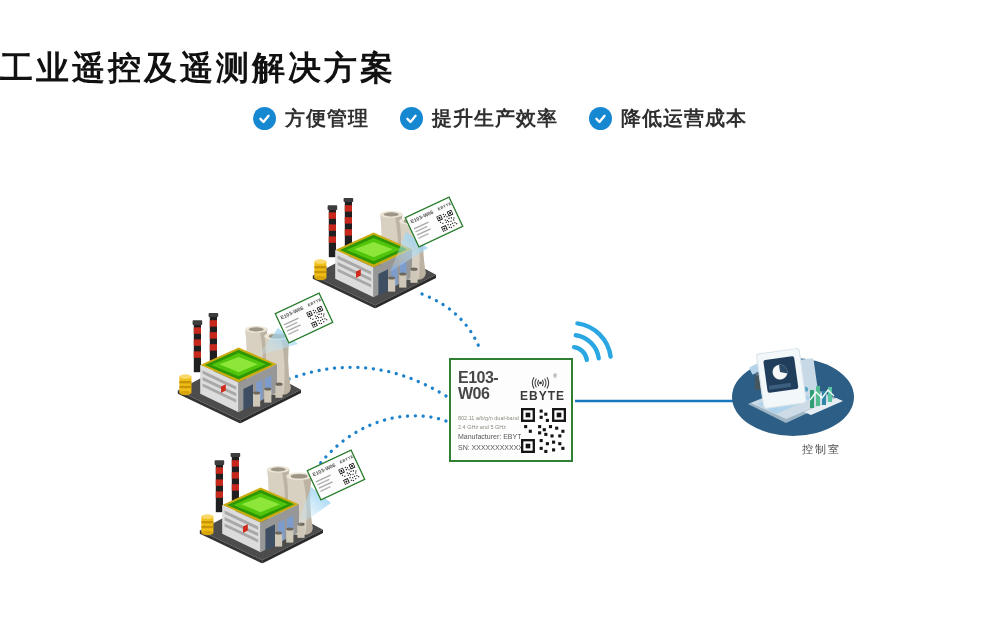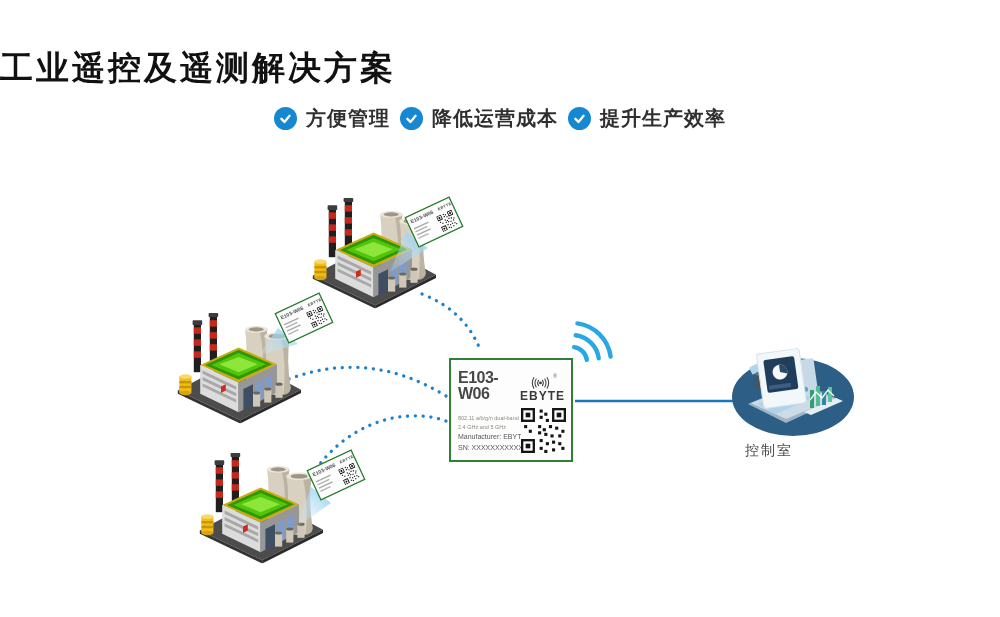--- a/index.html
+++ b/index.html
@@ -1,42 +1,42 @@
 <!DOCTYPE html>
 <html><head>
 <meta charset="utf-8">
 <style>
   html,body{margin:0;padding:0;background:#fff;}
   .stage{position:relative;width:1000px;height:617px;margin:0 auto;background:#ffffff;overflow:hidden;
          font-family:"Liberation Sans","DejaVu Sans",sans-serif;}
   .page-title{position:absolute;top:46px;left:0;width:1000px;text-align:left;
               font-size:33px;font-weight:700;color:#111;letter-spacing:3px;margin:0;}
   .benefits{position:absolute;top:105px;left:50%;transform:translateX(-50%);
-            display:flex;align-items:center;gap:10px;white-space:nowrap;}
+            display:flex;align-items:center;gap:31px;white-space:nowrap;}
   .benefit{display:flex;align-items:center;gap:9px;}
   .check{width:23px;height:23px;border-radius:50%;background:#1687d1;flex:0 0 auto;
          display:flex;align-items:center;justify-content:center;}
   .check svg{display:block;}
   .benefit-label{font-size:20px;font-weight:700;color:#2f2f2f;letter-spacing:1px;}
   .canvas{position:absolute;left:0;top:0;width:1000px;height:617px;}
   
   .module-box{position:absolute;left:449px;top:358px;width:124px;height:104px;box-sizing:border-box;
               background:#fdfdfd;border:2px solid #2f8032;}
   .module-head{display:flex;justify-content:space-between;align-items:flex-end;padding:10px 6px 0 7px;}
   .module-model{font-size:16px;font-weight:700;color:#47474a;letter-spacing:-0.5px;line-height:1;}
   .module-brand{display:flex;flex-direction:column;align-items:center;line-height:1;}
   .antenna-row{display:flex;align-items:flex-start;}
   .reg{font-size:5px;color:#555;line-height:1;position:relative;top:-1px;}
   .brand-text{font-size:12px;font-weight:700;color:#3b3b3d;letter-spacing:1px;margin-top:1px;}
   .module-specs{position:absolute;left:7px;bottom:7px;}
   .spec-s1{font-size:5.5px;color:#8e8b80;line-height:1.6;white-space:nowrap;}
   .spec-s2{font-size:7px;color:#57575a;line-height:1.5;white-space:nowrap;}
   .module-qr{position:absolute;right:5px;bottom:7px;width:45px;height:45px;}
-  .control-label{position:absolute;left:745px;top:442px;width:96px;text-align:left;
-                 font-size:14px;color:#4b4b4b;letter-spacing:2px;}
+  .control-label{position:absolute;left:745px;top:442px;width:96px;text-align:right;
+                 font-size:11px;color:#4b4b4b;letter-spacing:2px;}
 </style>
 </head>
 <body>
 
 <div class="stage">
 
   <h1 class="page-title">工业遥控及遥测解决方案</h1>
 
   <div class="benefits">
     <div class="benefit">
@@ -46,29 +46,29 @@
           </svg>
       </span>
       <span class="benefit-label">方便管理</span>
     </div>
     <div class="benefit">
       <span class="check">
         <svg width="15" height="15" viewBox="0 0 22 22">
             <polyline points="5,11.5 9.5,16 17,7" fill="none" stroke="#fff" stroke-width="3.4" stroke-linecap="round" stroke-linejoin="round"></polyline>
           </svg>
       </span>
-      <span class="benefit-label">降低运营成本</span>
+      <span class="benefit-label">提升生产效率</span>
     </div>
     <div class="benefit">
       <span class="check">
         <svg width="15" height="15" viewBox="0 0 22 22">
             <polyline points="5,11.5 9.5,16 17,7" fill="none" stroke="#fff" stroke-width="3.4" stroke-linecap="round" stroke-linejoin="round"></polyline>
           </svg>
       </span>
-      <span class="benefit-label">提升生产效率</span>
+      <span class="benefit-label">降低运营成本</span>
     </div>
   </div>
 
   <svg class="canvas" viewBox="0 0 1000 617">
     <defs>
       <linearGradient id="beamGrad" x1="0.85" y1="0" x2="0.05" y2="1">
         <stop offset="0" stop-color="#8ecdf0" stop-opacity="0.95"></stop>
         <stop offset="1" stop-color="#d9effb" stop-opacity="0.15"></stop>
       </linearGradient>
 

